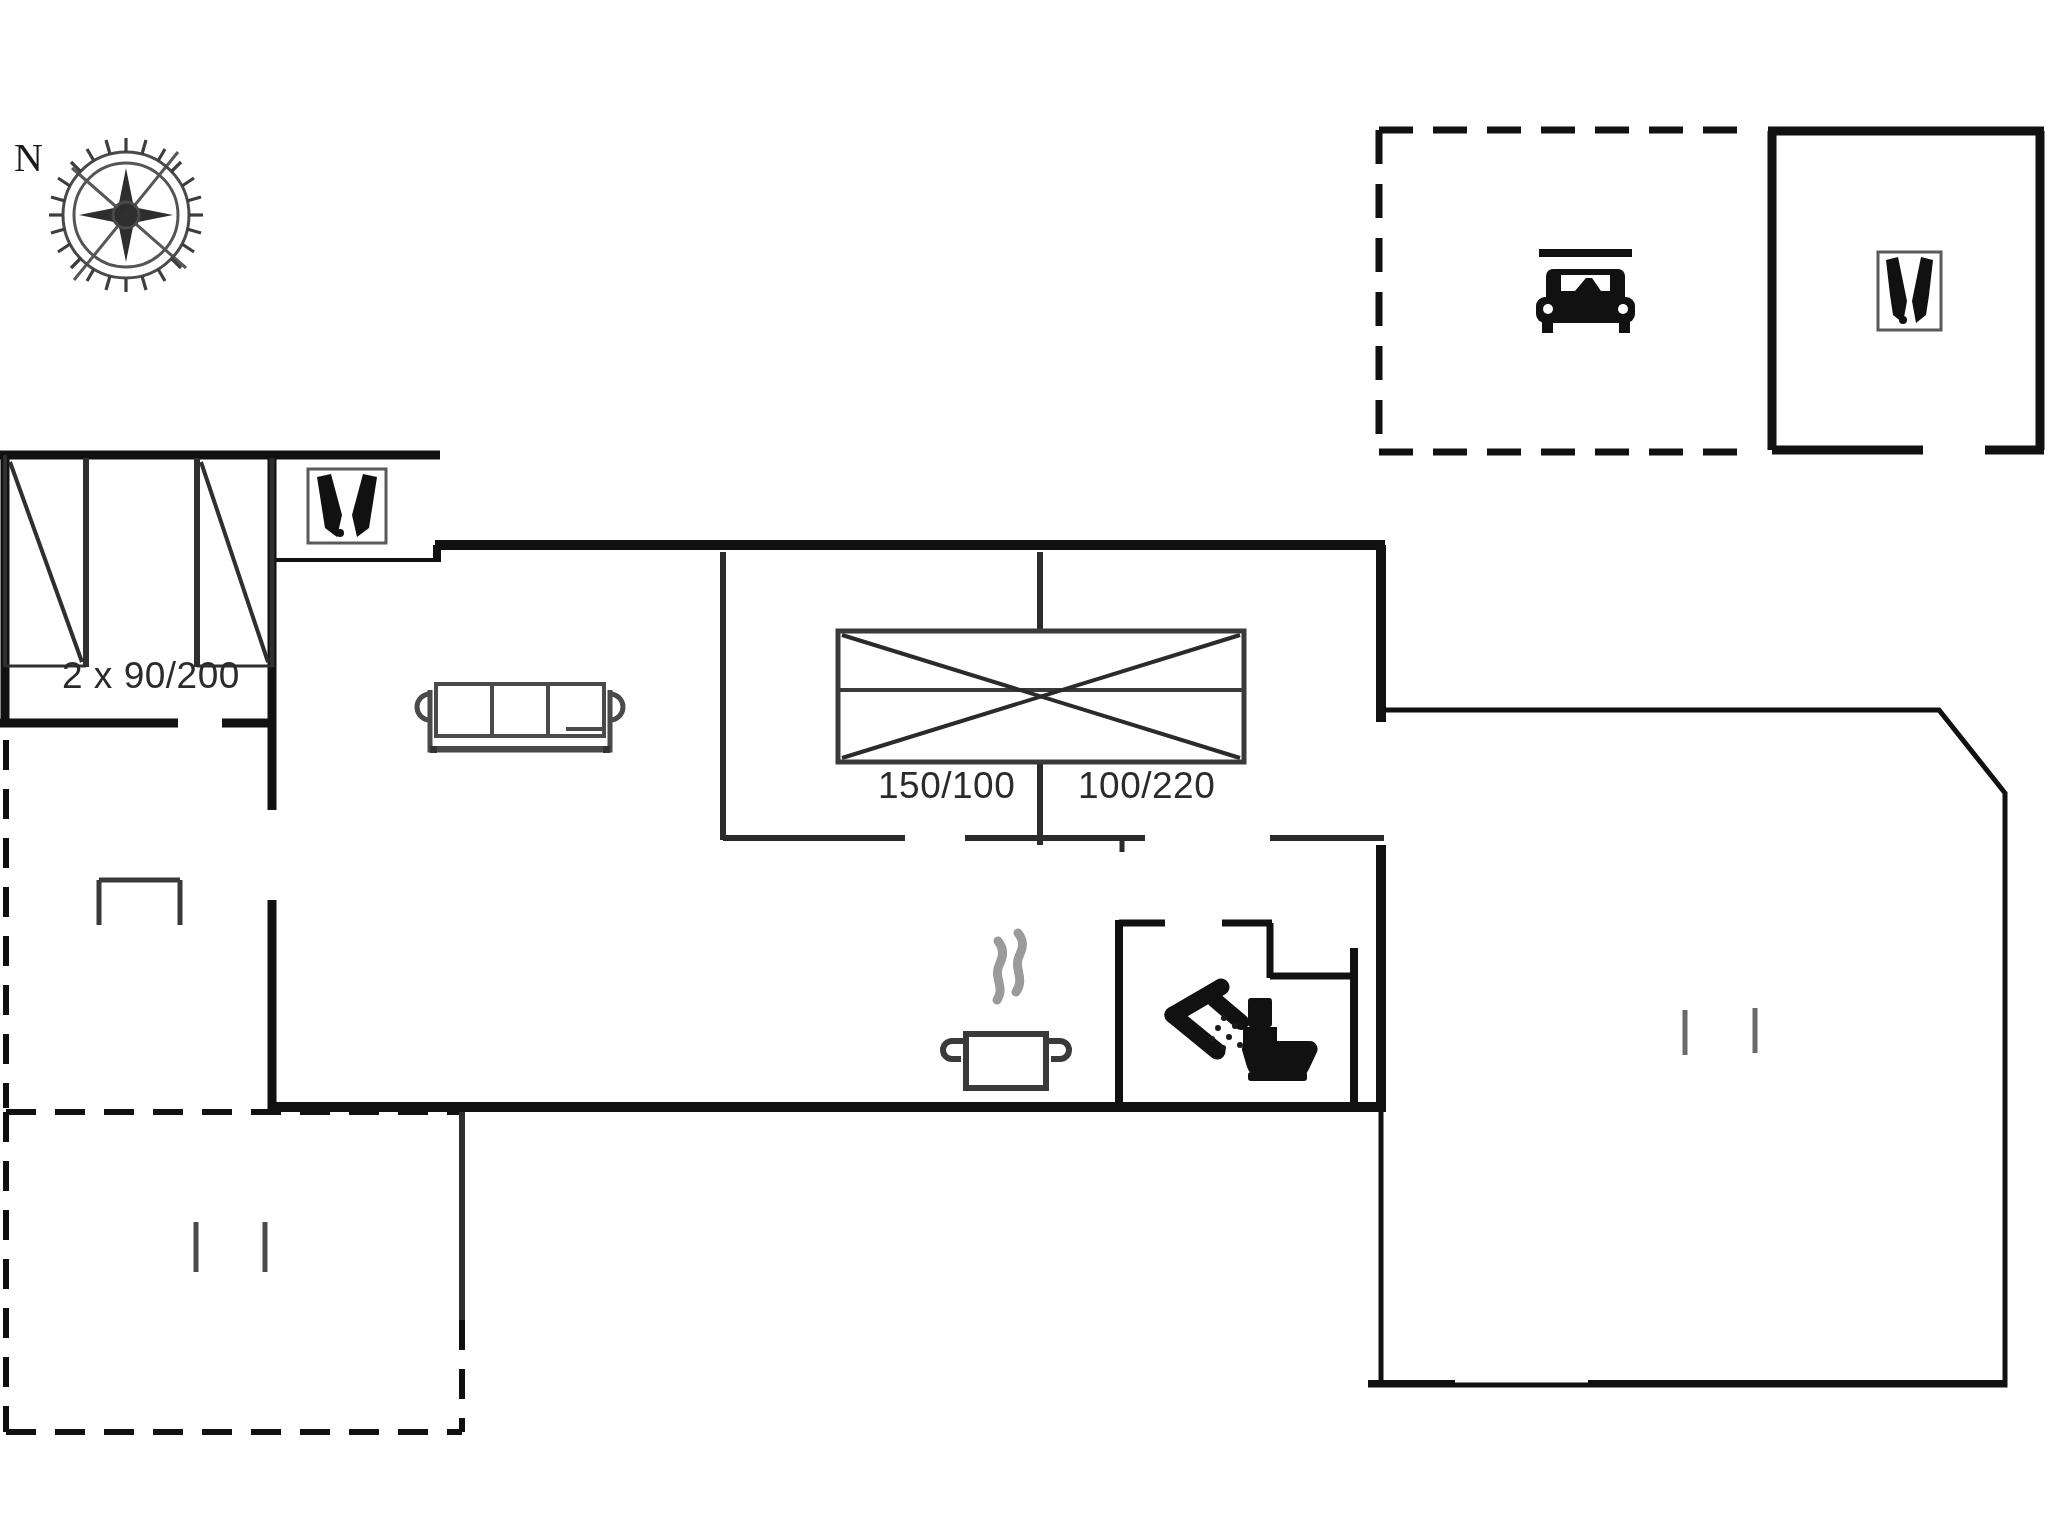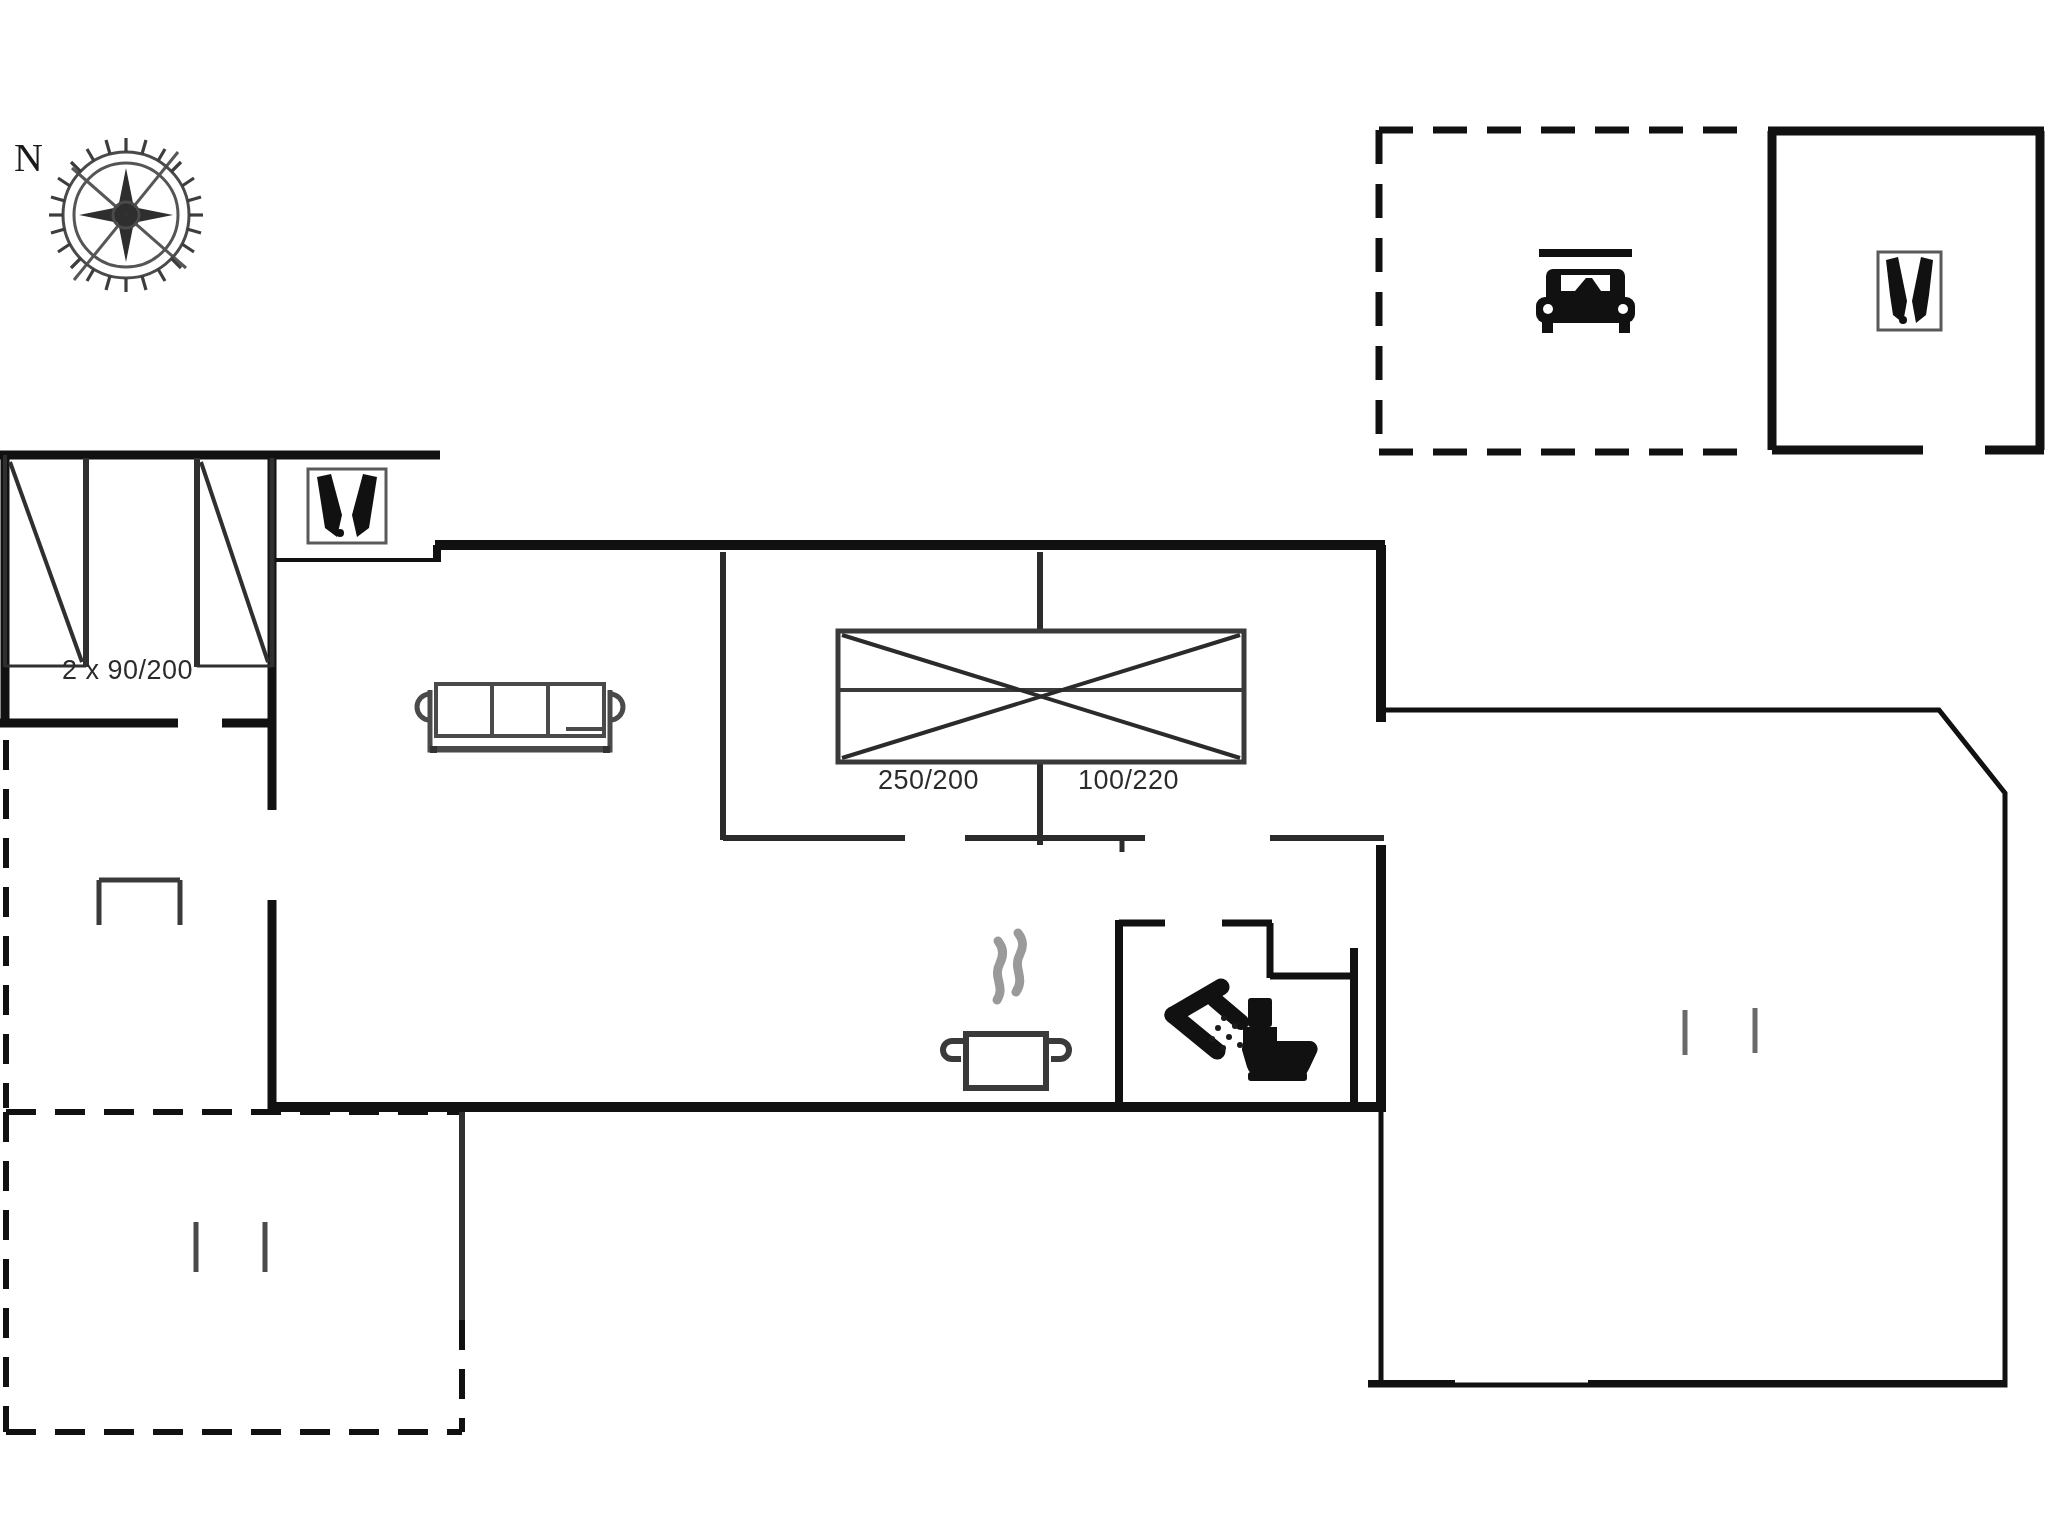--- a/index.html
+++ b/index.html
@@ -24,21 +24,21 @@
     position: absolute;
     left: 0;
     top: 0;
     width: 2048px;
     height: 1536px;
     display: block;
   }
   .dim-label {
     position: absolute;
     font-family: "Liberation Sans", sans-serif;
-    font-size: 27px;
+    font-size: 37px;
     color: #2b2b2b;
     white-space: nowrap;
     letter-spacing: 0.5px;
   }
   .compass-letter {
     position: absolute;
     font-family: "Liberation Serif", serif;
     font-size: 40px;
     color: #1a1a1a;
   }
@@ -299,17 +299,17 @@
     <g stroke="#2f2f2f" stroke-width="6" fill="none">
       <line x1="462" y1="1112" x2="462" y2="1320"></line>
     </g>
 
   </svg>
 
   <div class="compass-letter" style="left:14px; top:134px;">N</div>
 
   <div class="dim-label" style="left:62px; top:655px;">2 x 90/200</div>
 
-  <div class="dim-label" style="left:878px; top:765px;">250/200</div>
+  <div class="dim-label" style="left:878px; top:765px;">150/100</div>
 
   <div class="dim-label" style="left:1078px; top:765px;">100/220</div>
 
 </div>
 
 </body></html>

